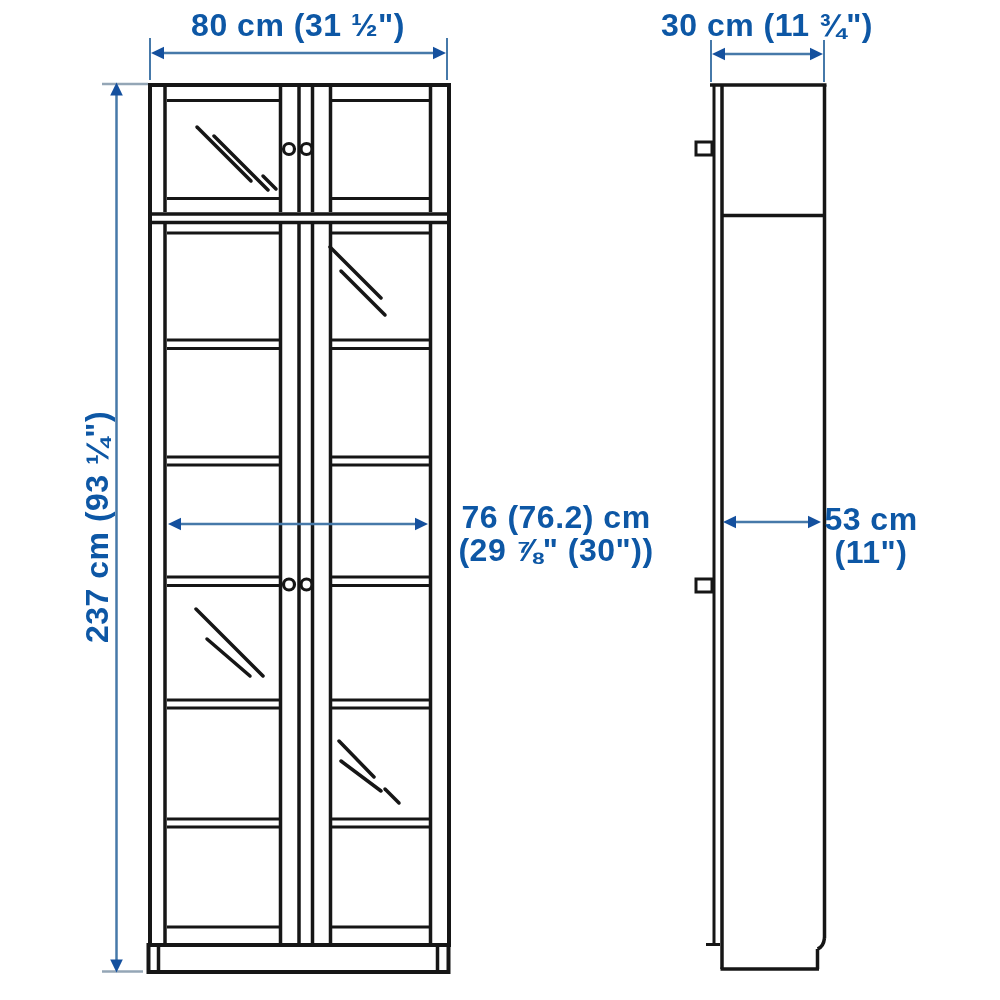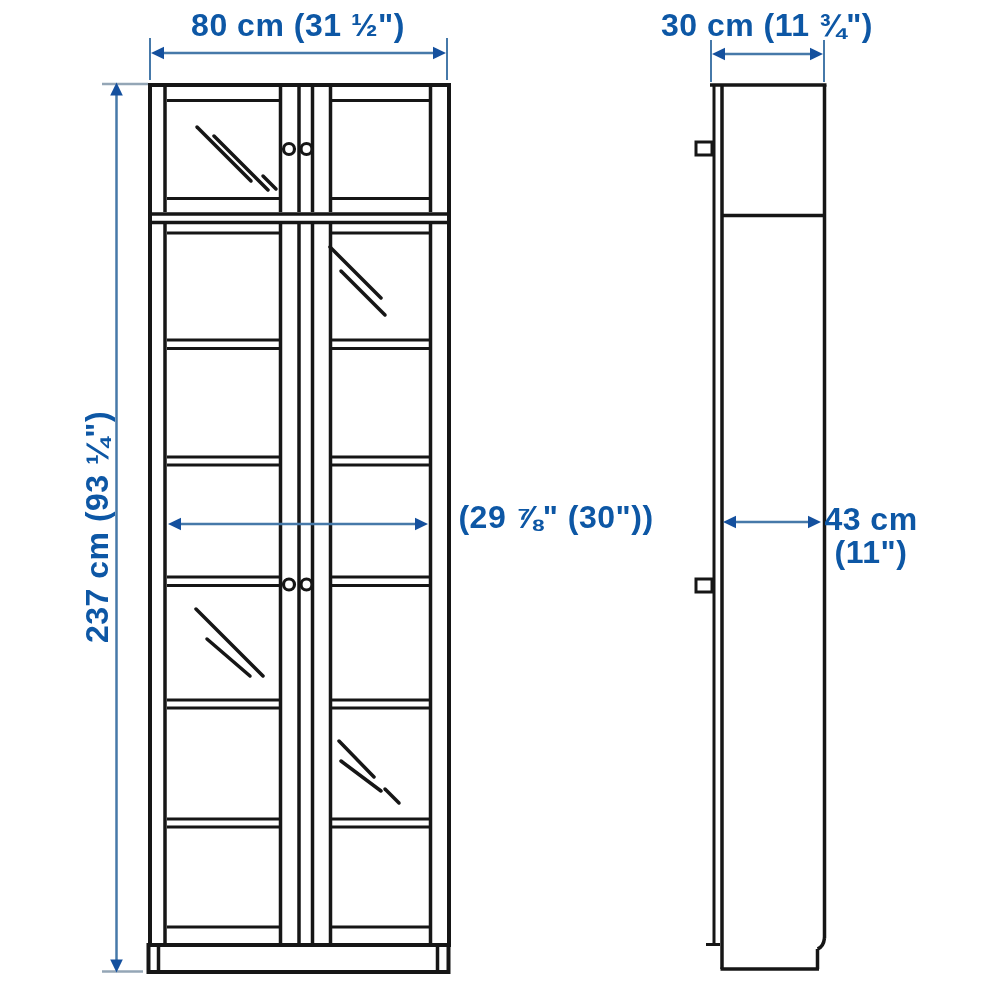--- a/index.html
+++ b/index.html
@@ -169,21 +169,22 @@
   </g>
 </svg>
 
 <div class="dimlabel center" style="left:298px;top:9px;">80 cm (31 ½")</div>
 
 <div class="dimlabel center" style="left:767px;top:9px;">30 cm (11 ¾")</div>
 
 <div class="dimlabel vert" style="left:97px;top:527px;">237 cm (93 ¼")</div>
 
 <div class="dimlabel center" style="left:556px;top:501px;">
+  <div>76 (76.2) cm</div>
   <div>(29 ⅞" (30"))</div>
 </div>
 
 <div class="dimlabel center" style="left:871px;top:503px;">
-  <div>43 cm</div>
+  <div>53 cm</div>
   <div>(11")</div>
 </div>
 
 </div>
 
 </body></html>

